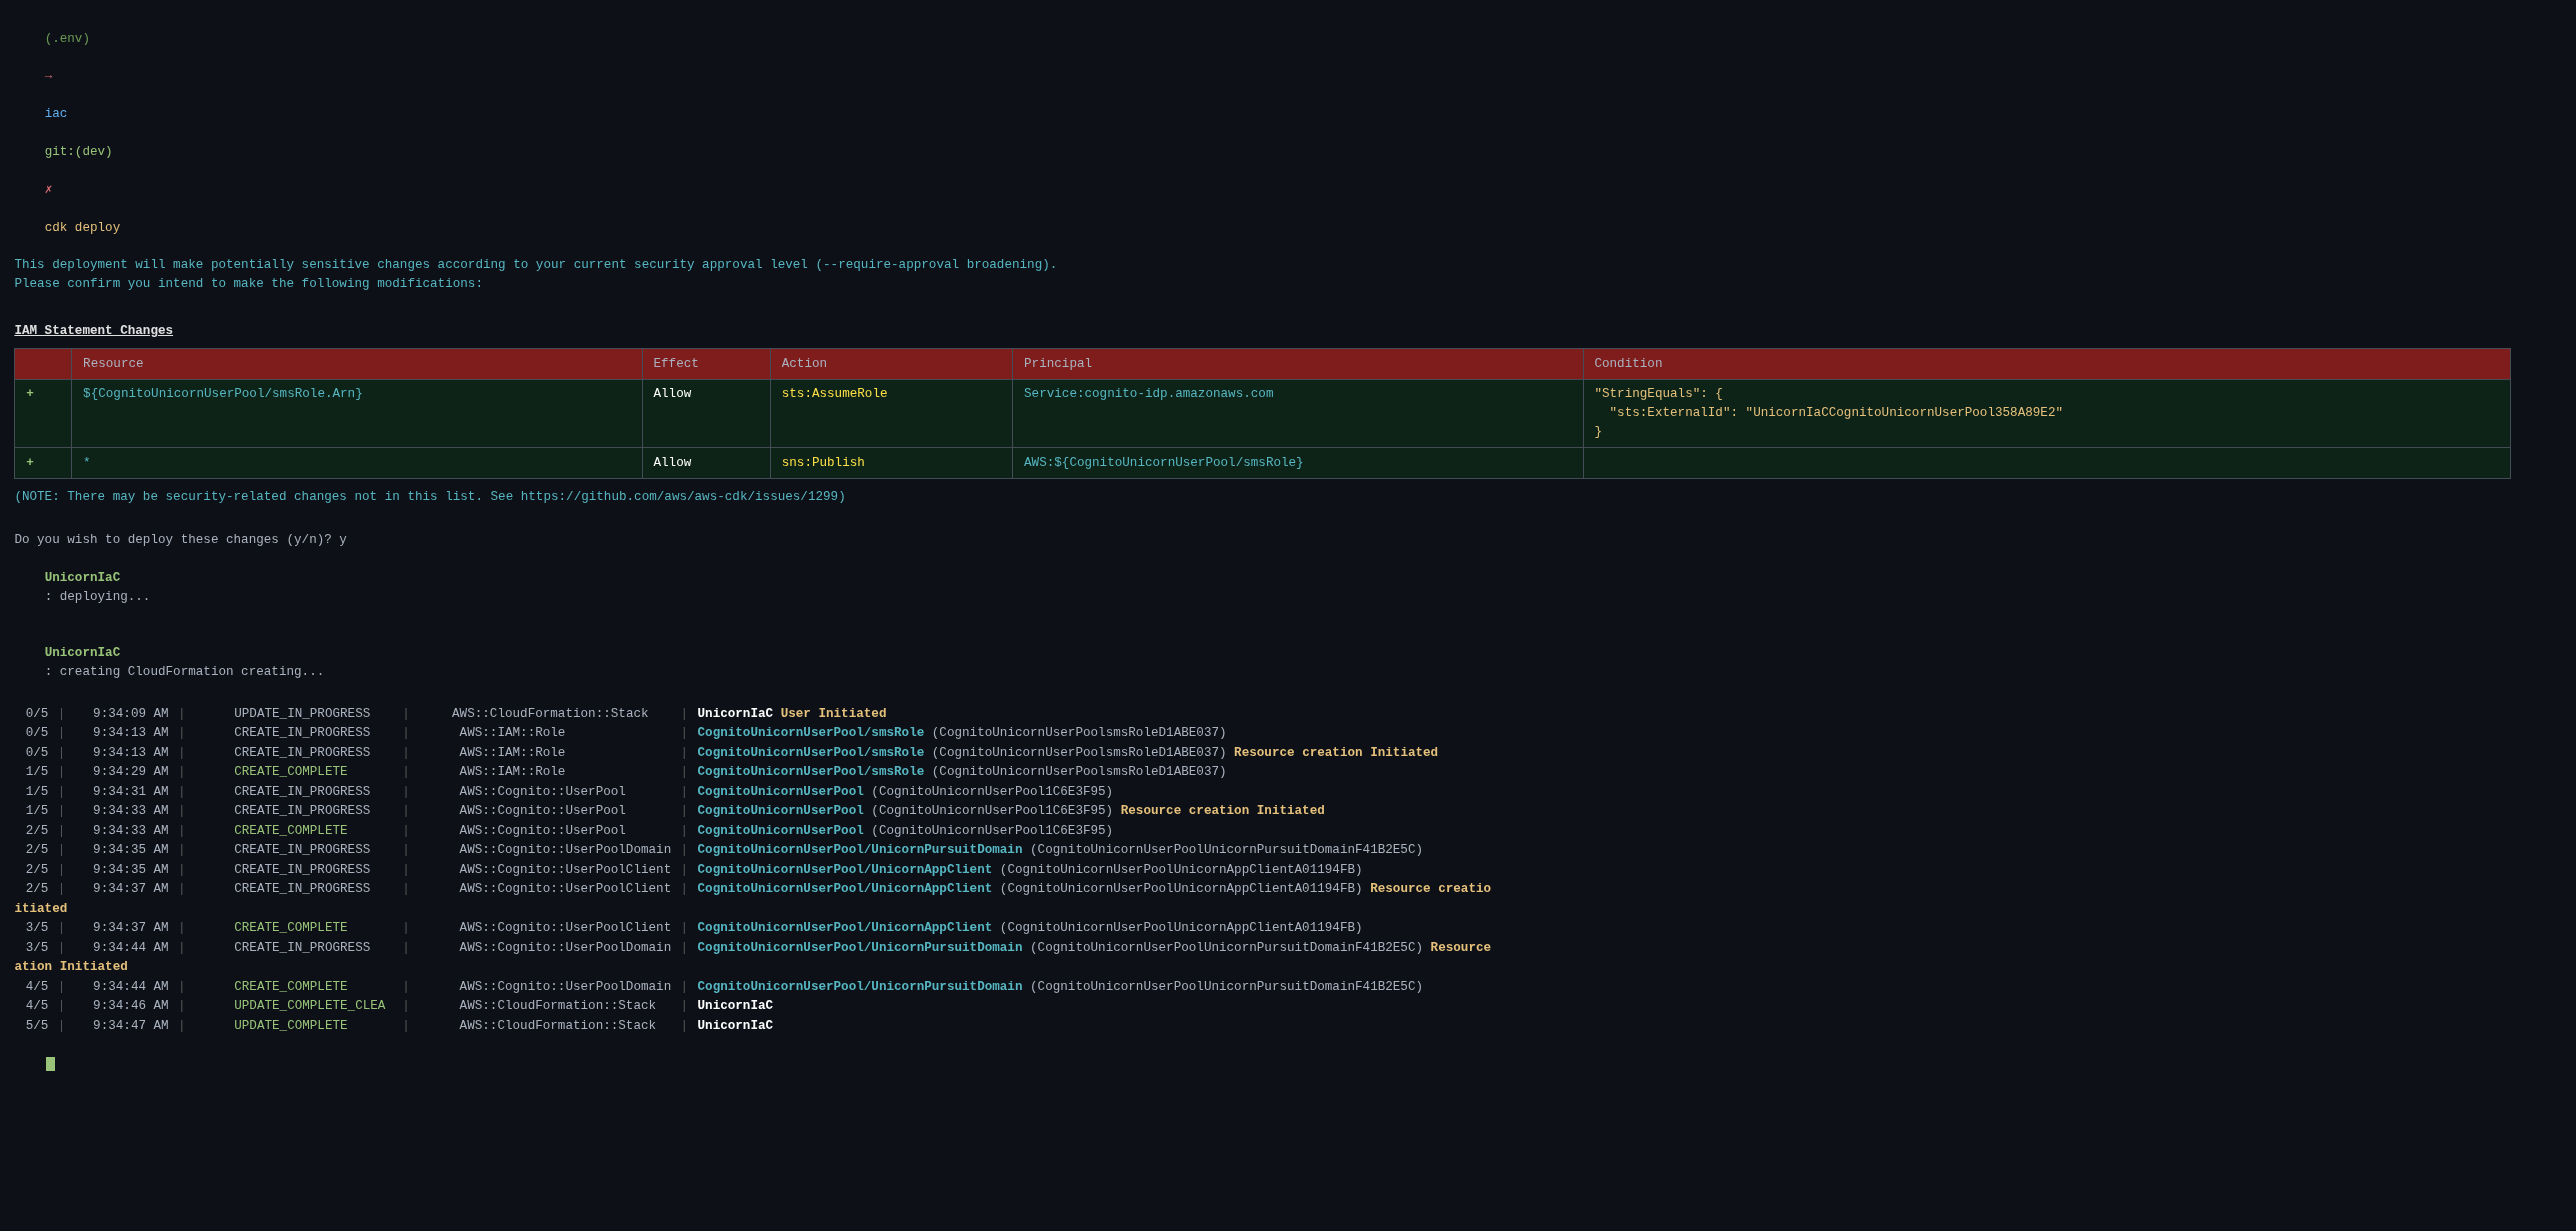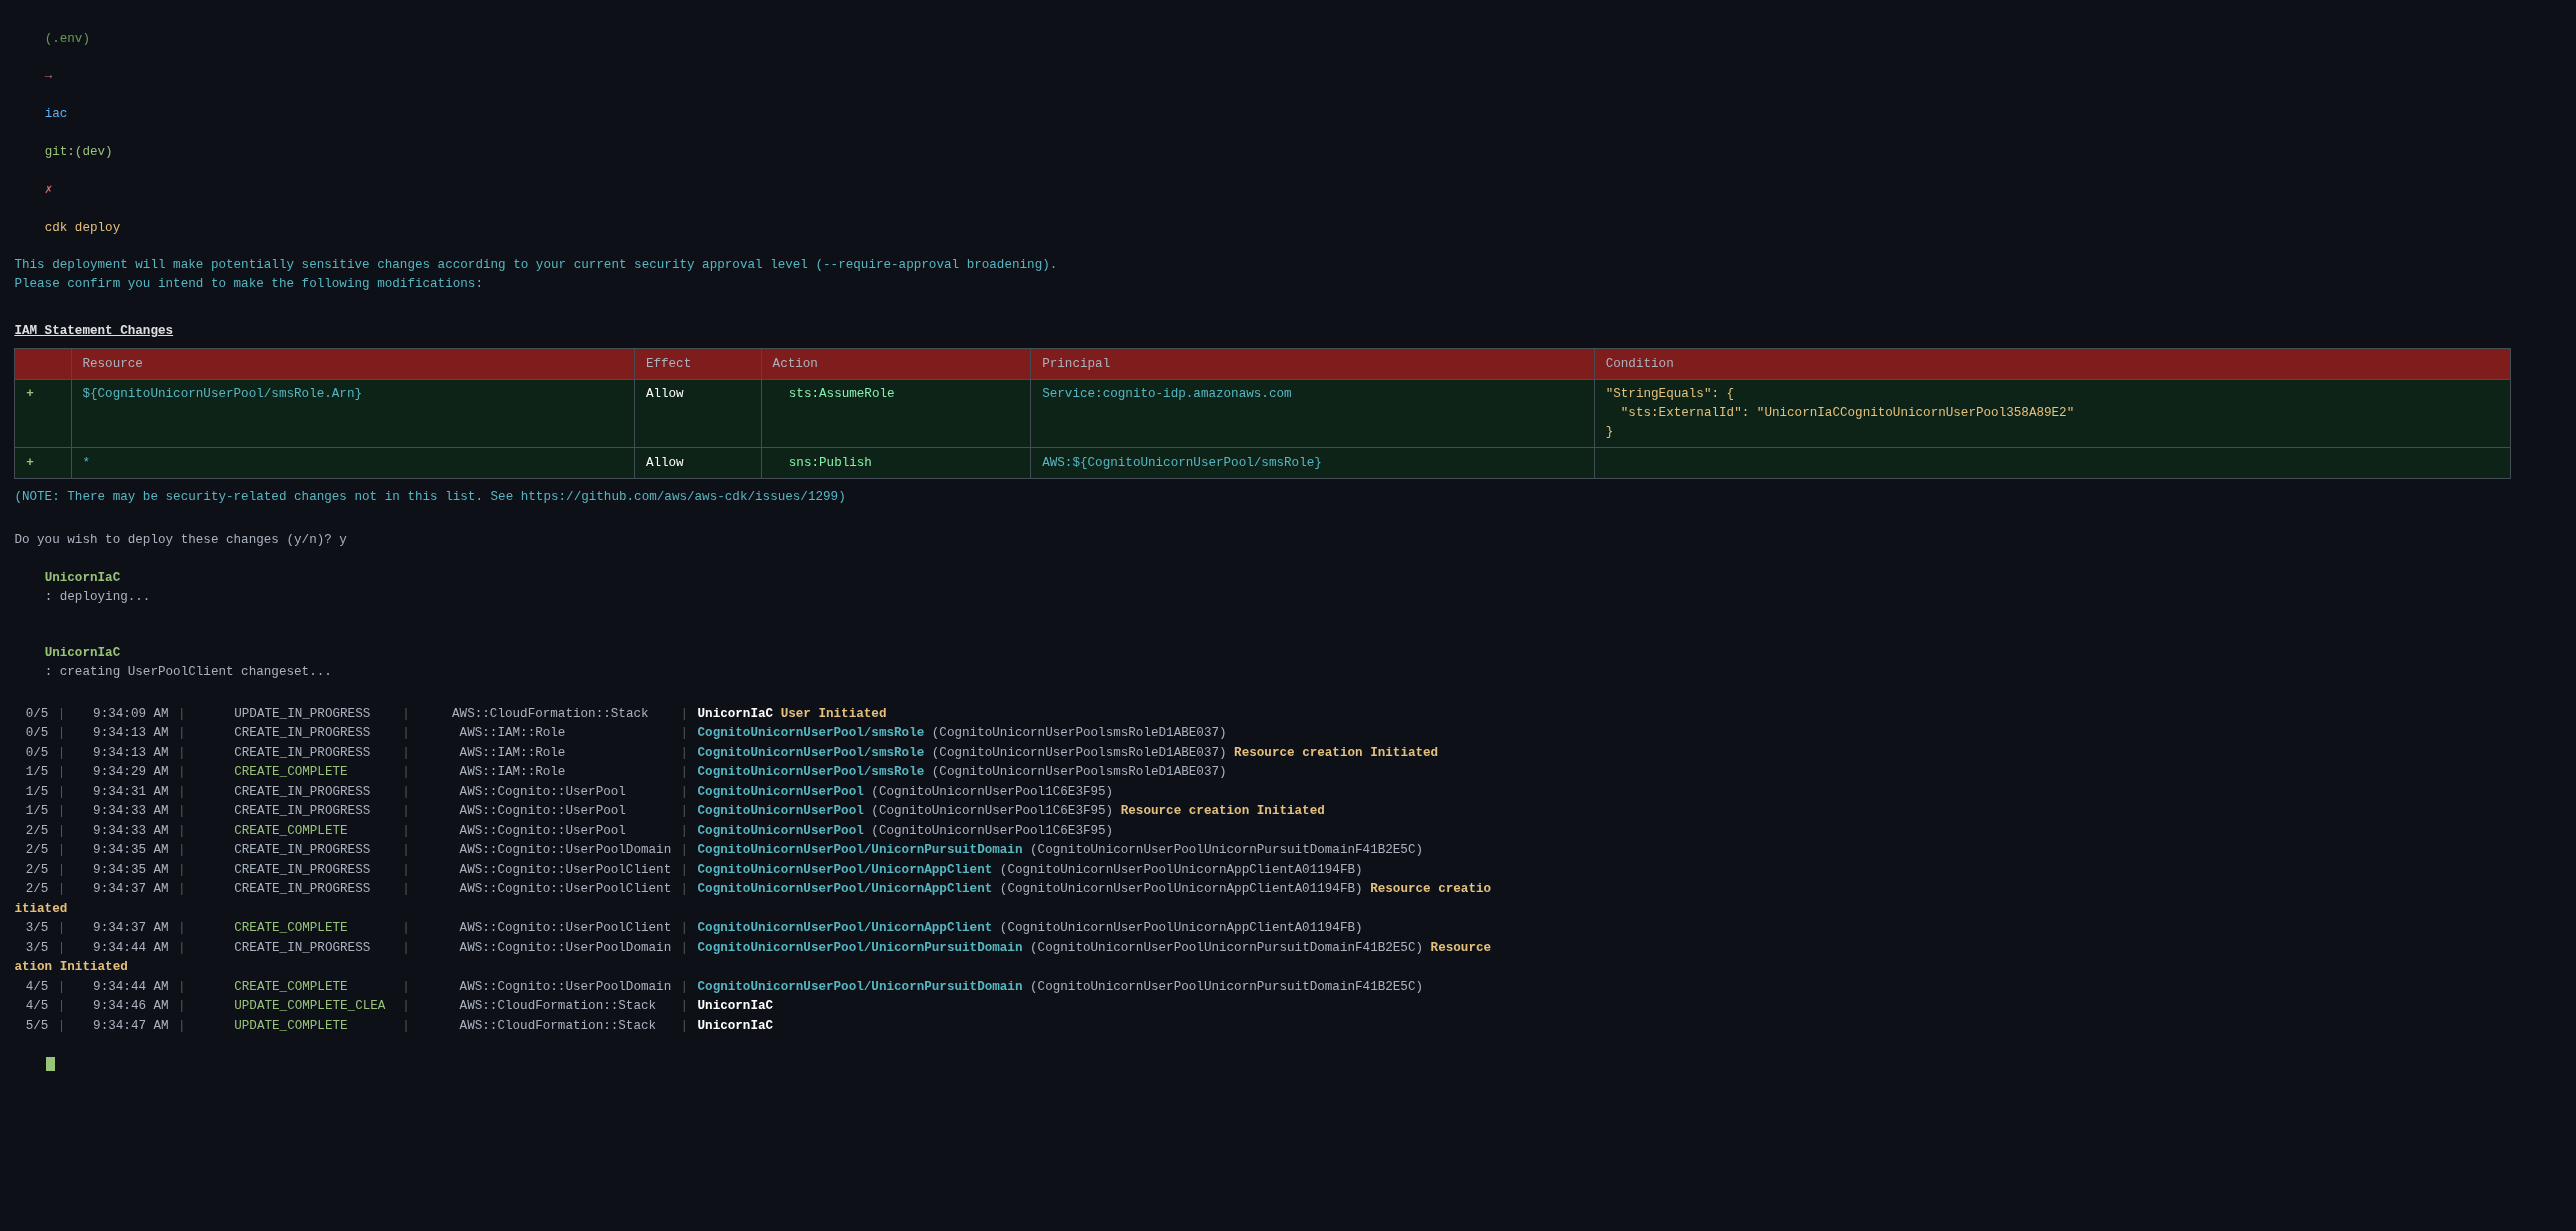--- a/index.html
+++ b/index.html
@@ -63,22 +63,21 @@
       color: #98c379;
       font-weight: bold;
     }
     table.iam-table .td-resource {
       color: #56b6c2;
     }
     table.iam-table .td-effect {
       color: #ffffff;
     }
     table.iam-table .td-action {
-      color: #86efac;
-      padding-left: 27px;
+      color: #fde047;
     }
     table.iam-table .td-principal {
       color: #56b6c2;
       margin-top: 35px;
     }
     table.iam-table .td-condition {
       color: #e5c07b;
     }
     table.iam-table tr.row-plus td {
       background-color: #0d2318;
@@ -200,21 +199,21 @@
 
   
   <div class="terminal-line">
     <span class="deploy-status">UnicornIaC</span>
     <span class="text-white">: deploying...</span>
   </div>
 
   
   <div class="terminal-line">
     <span class="deploy-status">UnicornIaC</span>
-    <span class="text-white">: creating UserPoolClient changeset...</span>
+    <span class="text-white">: creating CloudFormation creating...</span>
   </div>
 
   
   <div class="log-container">
 
     <div class="log-row">
       <span class="log-num">&nbsp;0/5</span>
       <span class="log-sep"> | </span>
       <span class="log-time">9:34:09 AM</span>
       <span class="log-sep"> | </span>

